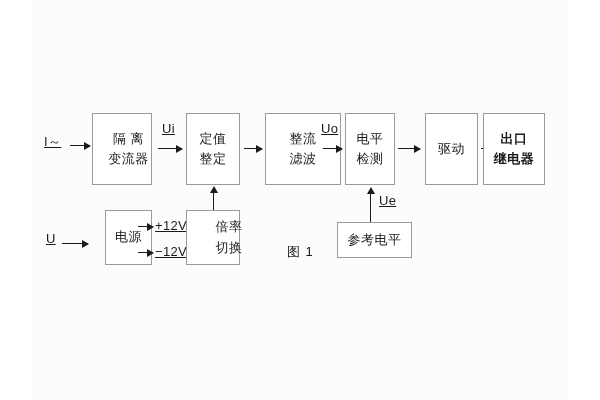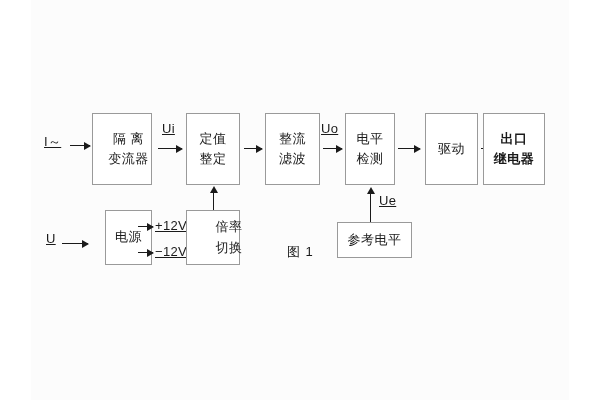--- a/index.html
+++ b/index.html
@@ -122,21 +122,21 @@
 
   <div class="arrow-h" style="left:158px; top:148px; width:24px;"></div>
 
   <div class="box" style="left:186px; top:113px; width:54px; height:72px;">
     <span class="ln">定值</span>
     <span class="ln">整定</span>
   </div>
 
   <div class="arrow-h" style="left:244px; top:148px; width:18px;"></div>
 
-  <div class="box" style="left:265px; top:113px; width:55px; height:72px;">
+  <div class="box" style="left:265px; top:113px; width:76px; height:72px;">
     <span class="ln">整流</span>
     <span class="ln">滤波</span>
   </div>
 
   <div class="label sig" style="left:321px; top:121px;">Uo</div>
 
   <div class="arrow-h" style="left:323px; top:148px; width:19px;"></div>
 
   <div class="box" style="left:345px; top:113px; width:50px; height:72px;">
     <span class="ln">电平</span>

